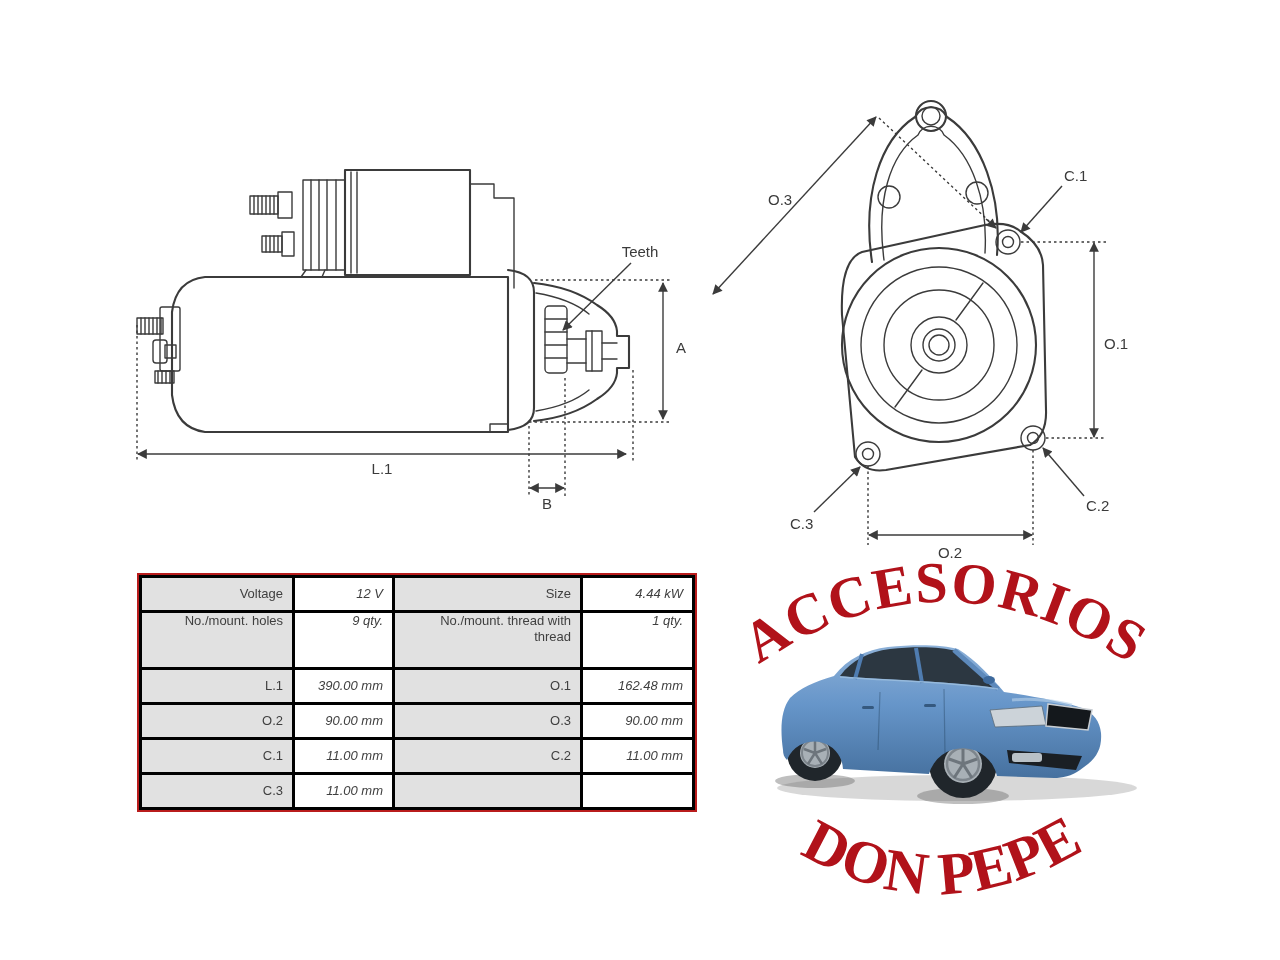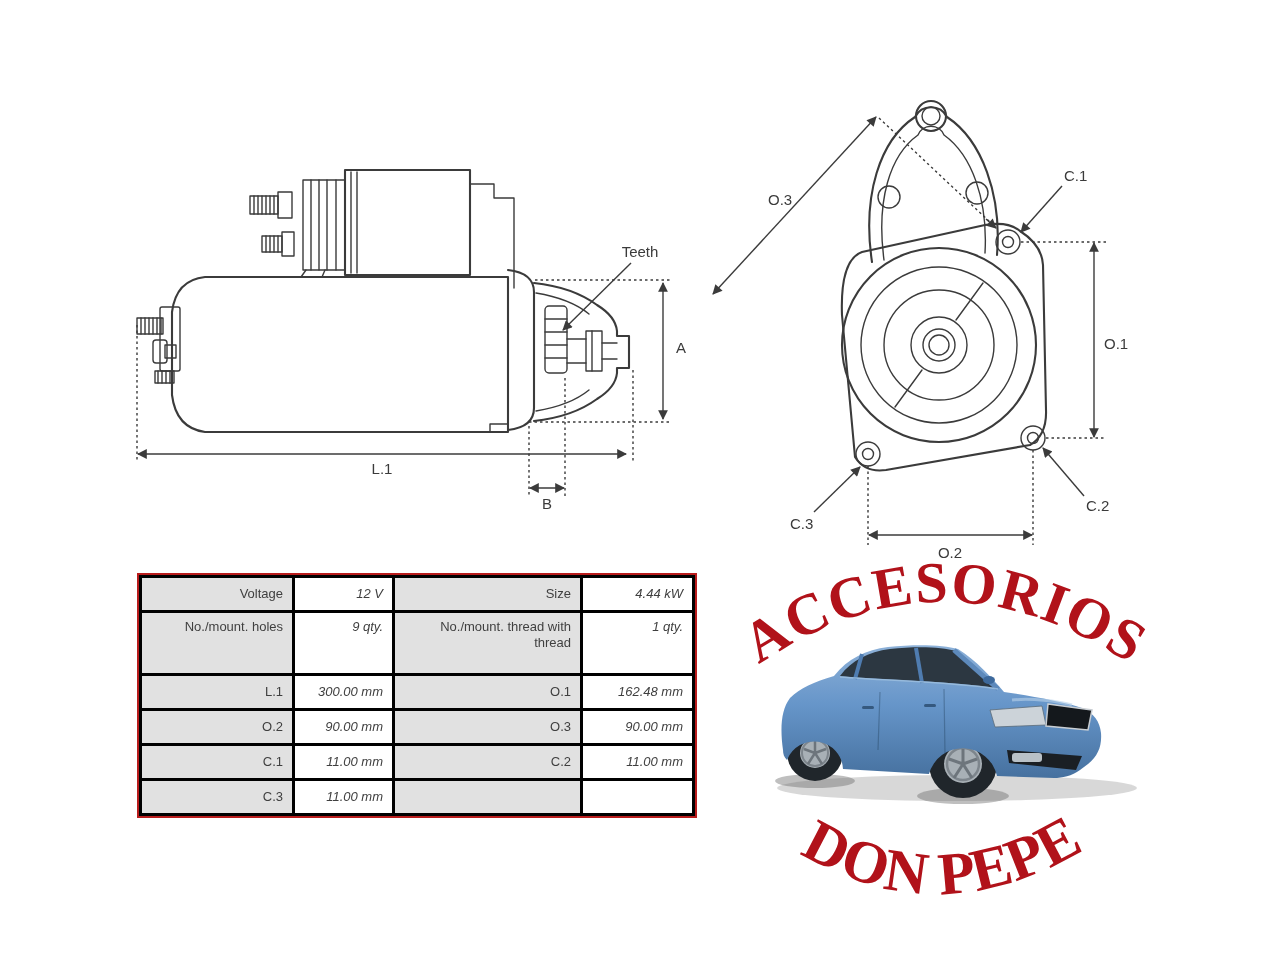--- a/index.html
+++ b/index.html
@@ -14,21 +14,21 @@
   .dot{fill:none;stroke:#3b3b3b;stroke-width:1.4;stroke-dasharray:2.5 3;}
   .dlabel{font-family:"Liberation Sans",sans-serif;font-size:15px;fill:#3b3b3b;}
 
   
   table.spec{border-collapse:separate;border-spacing:3px;background:#000000;
              border:2px solid #b91c1c;table-layout:fixed;
              color:#3f3f3f;font-size:13px;line-height:1.25;}
   table.spec td{height:32px;padding:0 9px 0 5px;text-align:right;vertical-align:middle;overflow:hidden;}
   table.spec td.lab{background:#e1e1e1;}
   table.spec td.val{background:#ffffff;font-style:italic;}
-  table.spec tr.tall td{height:54px;vertical-align:top;padding-top:6px;}
+  table.spec tr.tall td{height:54px;vertical-align:top;}
 
   
   .wmtext{font-family:"Liberation Serif",serif;font-weight:bold;fill:#b1121a;}
 </style>
 </head>
 <body>
 
 <div class="canvas">
 
   <svg class="abs" style="left:110px;top:140px;" width="600" height="400" viewBox="0 0 600 400">
@@ -186,21 +186,21 @@
         <td class="val">4.44 kW</td>
       </tr>
       <tr class="tall">
         <td class="lab">No./mount. holes</td>
         <td class="val">9 qty.</td>
         <td class="lab">No./mount. thread with thread</td>
         <td class="val">1 qty.</td>
       </tr>
       <tr>
         <td class="lab">L.1</td>
-        <td class="val">300.00 mm</td>
+        <td class="val">390.00 mm</td>
         <td class="lab">O.1</td>
         <td class="val">162.48 mm</td>
       </tr>
       <tr>
         <td class="lab">O.2</td>
         <td class="val">90.00 mm</td>
         <td class="lab">O.3</td>
         <td class="val">90.00 mm</td>
       </tr>
       <tr>

